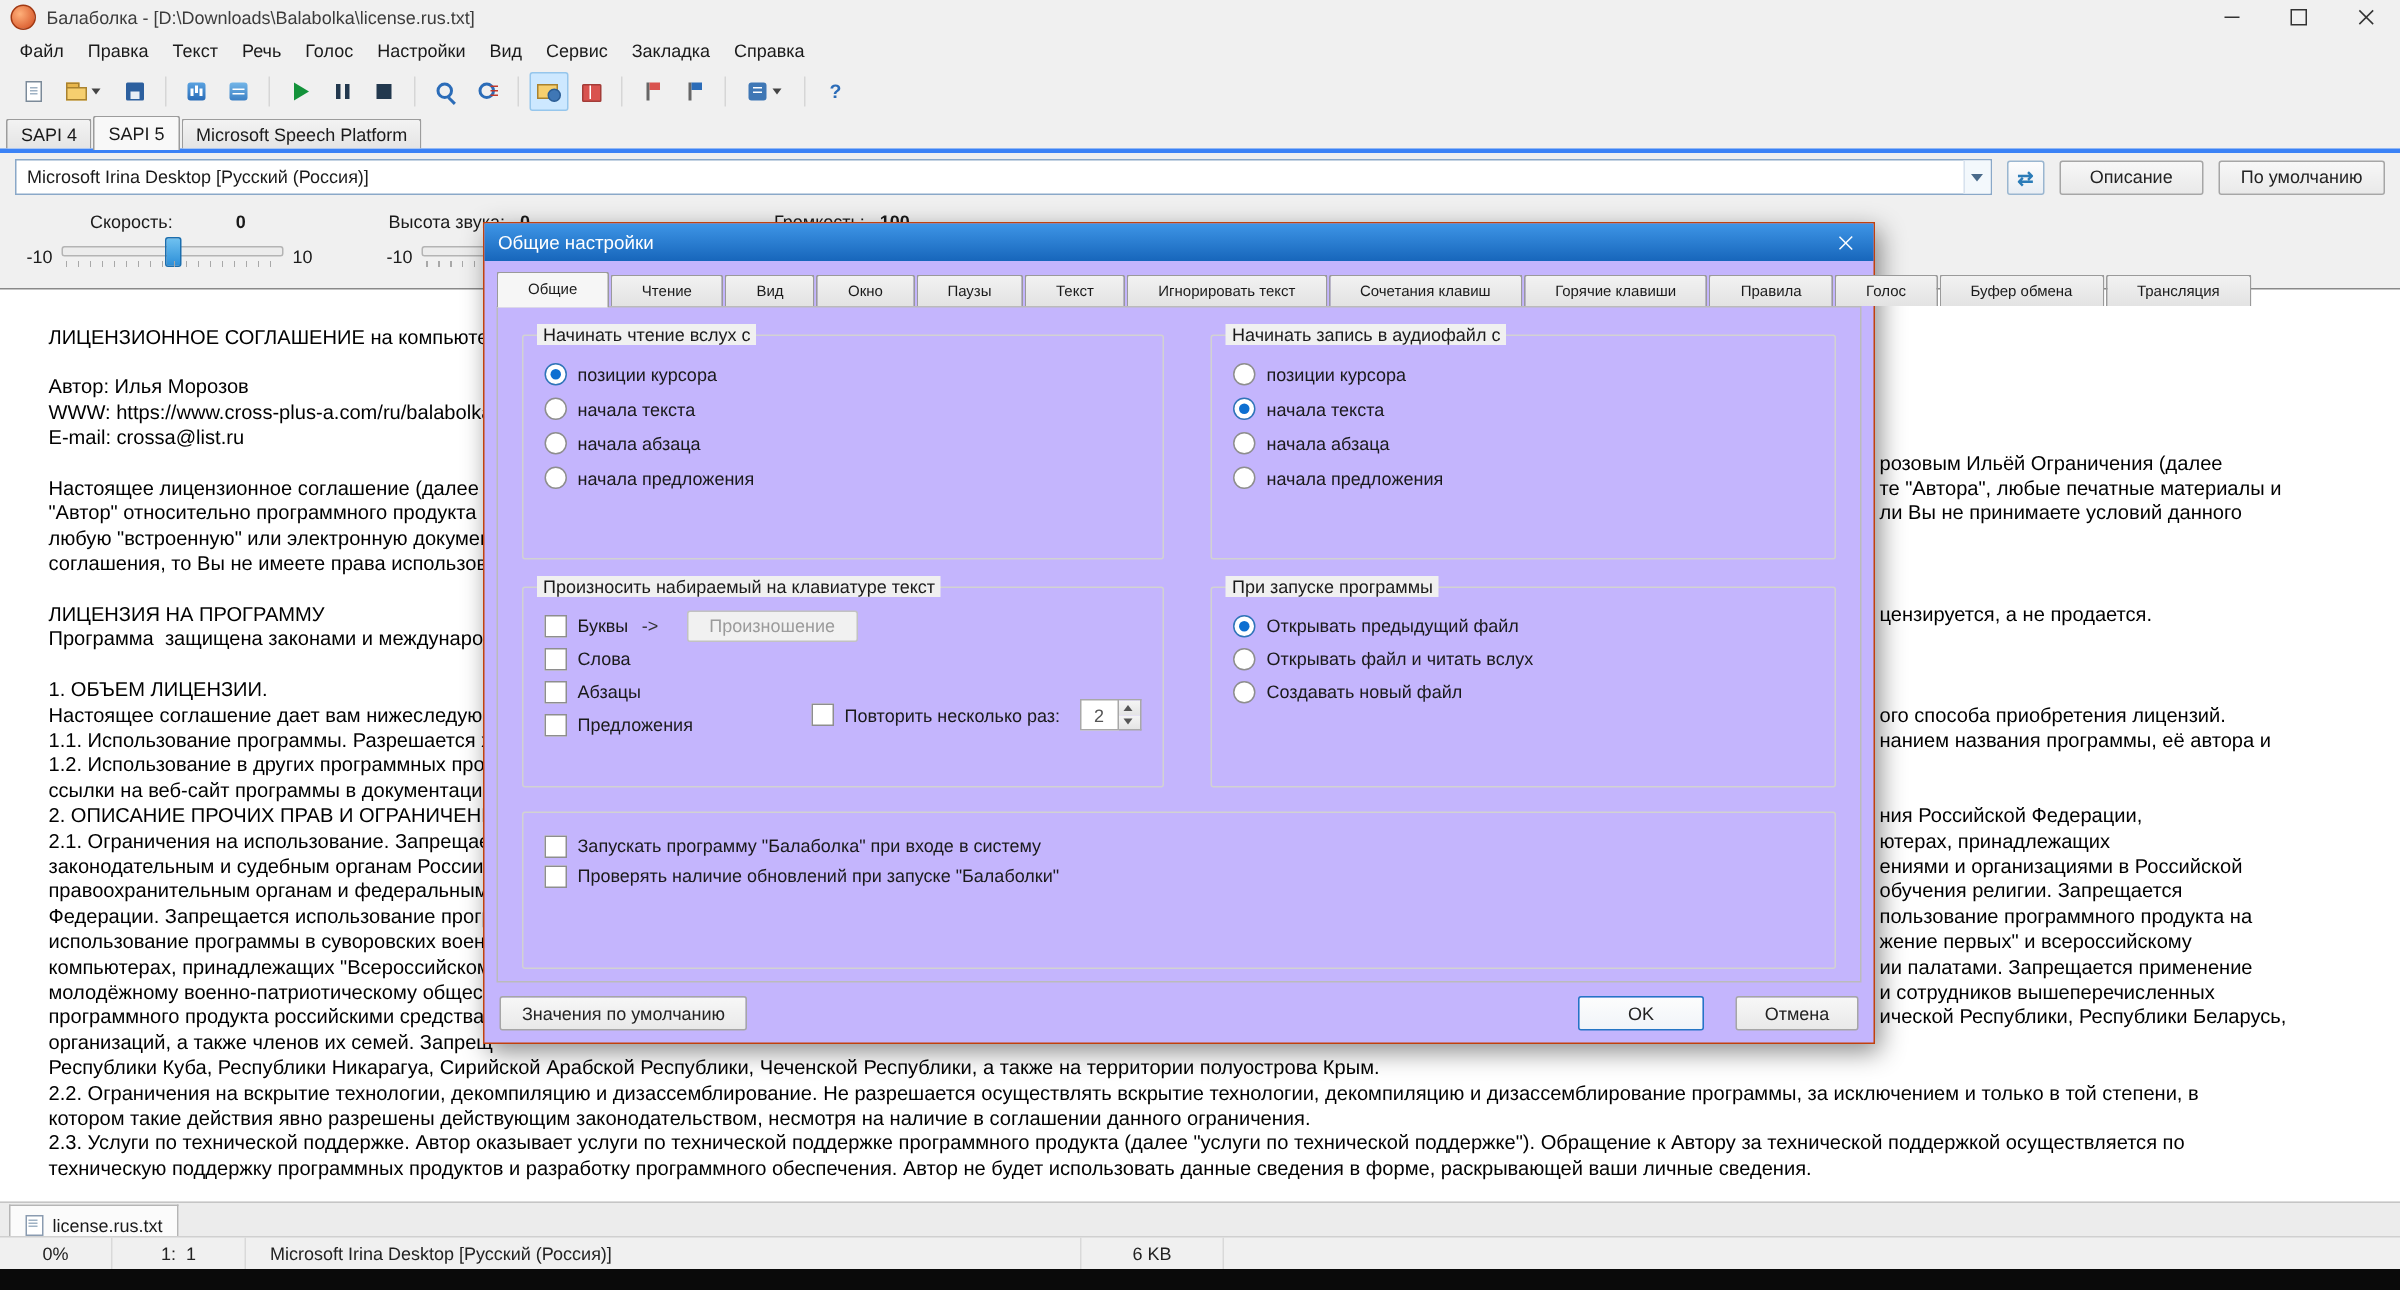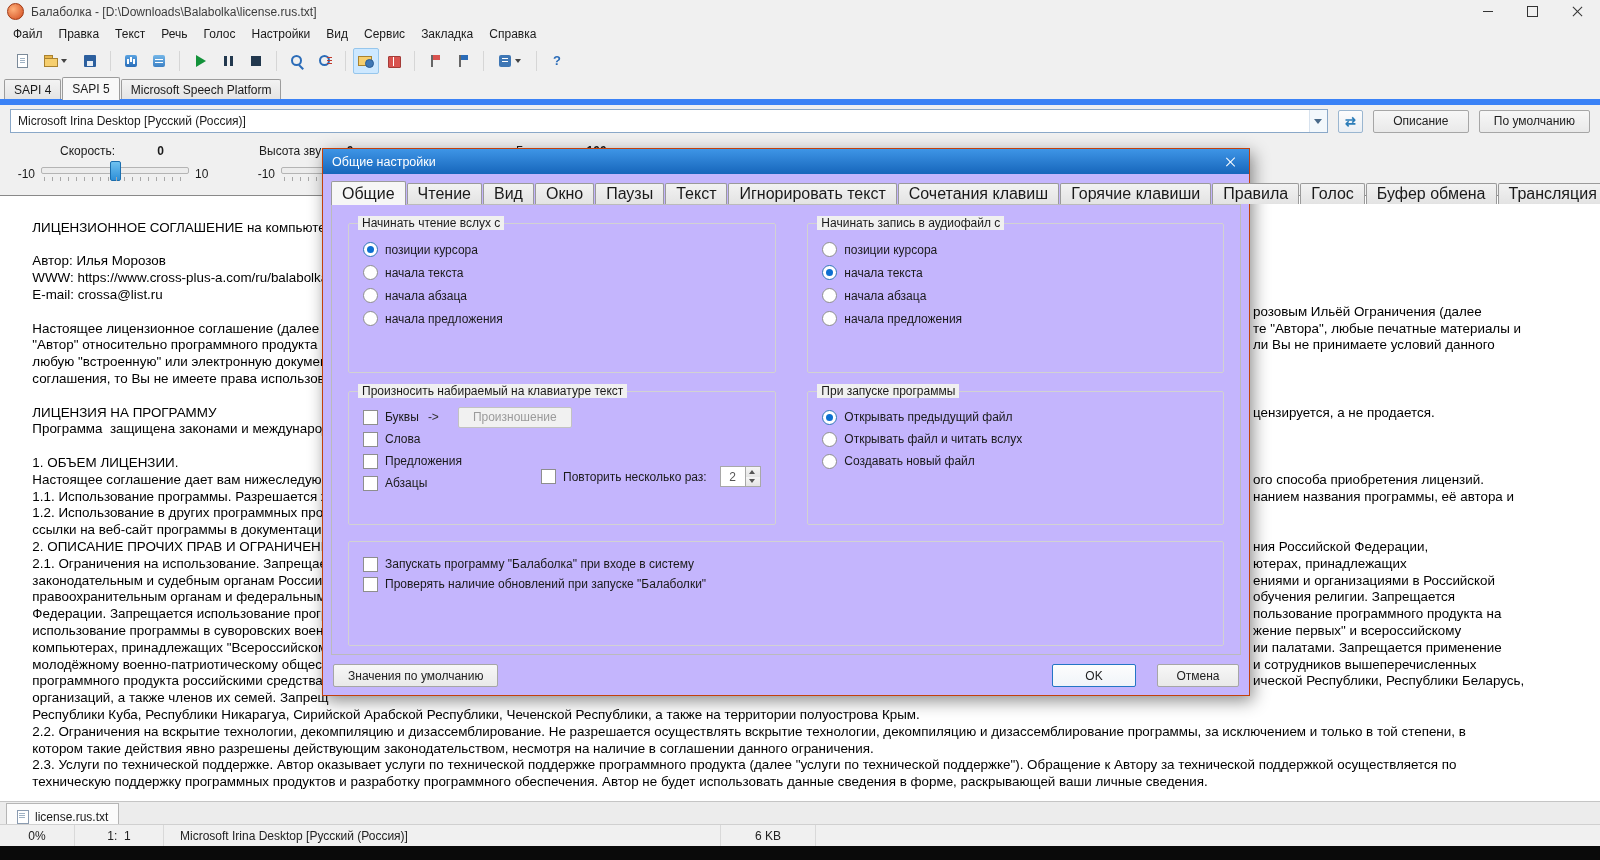--- a/index.html
+++ b/index.html
@@ -59,21 +59,21 @@
   .ic-bm1::before{content:"";position:absolute;left:4px;top:2px;width:2px;height:12px;background:#666}
   .ic-bm1::after{content:"";position:absolute;left:6px;top:2px;width:7px;height:5px;background:#d9534f}
   .ic-bm2::before{content:"";position:absolute;left:4px;top:2px;width:2px;height:12px;background:#666}
   .ic-bm2::after{content:"";position:absolute;left:6px;top:2px;width:7px;height:5px;background:#2b6cb8}
   .ic-fmt::before{content:"";position:absolute;inset:2px;background:#3f77b5;border-radius:2px}
   .ic-fmt::after{content:"";position:absolute;left:5px;top:5px;width:6px;height:1px;background:#fff;box-shadow:0 3px 0 #fff}
   .ic-help::before{content:"?";position:absolute;left:0;top:0;width:16px;height:16px;line-height:16px;text-align:center;
                    font-weight:bold;font-size:13px;color:#2b6cb8}
 
   
-  .sapi-tabs{height:23px;display:flex;align-items:flex-end;padding-left:4px;border-bottom:6px solid #3b82f6;flex:none}
+  .sapi-tabs{height:23px;display:flex;align-items:flex-end;padding-left:4px;border-bottom:3px solid #3b82f6;flex:none}
   .sapi-tab{height:19px;display:flex;align-items:center;padding:0 9px;margin-right:1px;white-space:nowrap;
             border:1px solid #9c9c9c;border-bottom:none;border-radius:2px 2px 0 0;background:linear-gradient(#f3f3f3,#e4e4e4)}
   .sapi-tab.active{height:22px;background:#f8f8f8;margin-bottom:-1px;z-index:2}
 
   
   .voice-row{height:32px;display:flex;align-items:center;padding:0 10px;gap:10px;flex:none}
   .combo{flex:1;height:22px;background:#fff;border:1px solid #8aa8c8;display:flex;align-items:center;padding-left:7px;min-width:0}
   .combo-text{white-space:nowrap;overflow:hidden}
   .combo-arrow{margin-left:auto;width:17px;height:100%;display:flex;align-items:center;justify-content:center;
                border-left:1px solid #d7e2ee;background:#f3f8fc;flex:none;position:relative}
@@ -132,21 +132,21 @@
   .dialog{position:absolute;left:322px;top:148px;width:926px;height:546px;background:#c4b5fd;z-index:10;
           border:1px solid #c2410c;box-shadow:3px 5px 16px rgba(0,0,0,.45);display:flex;flex-direction:column}
   .dlg-titlebar{height:25px;background:linear-gradient(#3e95e6,#1766bb);display:flex;align-items:center;
                 padding:0 7px 0 9px;color:#fff;flex:none}
   .dlg-title{font-size:12.5px}
   .dlg-close{margin-left:auto;width:24px;height:19px;position:relative}
   .dlg-close::before,.dlg-close::after{content:"";position:absolute;left:12px;top:4px;width:1.4px;height:12px;background:#fff}
   .dlg-close::before{transform:rotate(45deg)}
   .dlg-close::after{transform:rotate(-45deg)}
   .dlg-tabs{display:flex;align-items:flex-end;padding:7px 8px 0;flex:none;position:relative;z-index:2;white-space:nowrap}
-  .dlg-tab{height:20px;display:flex;align-items:center;padding:0 10px;margin-right:1px;font-size:16px;
+  .dlg-tab{height:20px;display:flex;align-items:center;padding:0 20px;margin-right:1px;font-size:10px;
            border:1px solid #9a9a9a;border-bottom:none;border-radius:2px 2px 0 0;background:linear-gradient(#f2f2f2,#e3e3e3)}
   .dlg-tab.active{height:23px;background:#f6f6f6;margin-bottom:-1px}
   .dlg-panel{margin:0 8px;border:1px solid #bbb;flex:1;padding:18px 16px 8px;display:flex;flex-direction:column;min-height:0}
   .dlg-row{display:flex;gap:31px}
   .group{border:1px solid #d2d2d2;border-radius:2px;position:relative;padding:14px 10px 6px 14px}
   .group-title{position:absolute;top:-8px;left:9px;background:#f0f0f0;padding:0 4px;white-space:nowrap}
   .g-left{flex:1.03}
   .g-right{flex:1}
   .row1 .group{height:128px}
   .row2{margin-top:18px}
@@ -563,25 +563,25 @@
           <span>Буквы</span>
           <span class="arrow-txt">-&gt;</span>
           <button class="btn btn-disabled">Произношение</button>
         </div>
         <div class="opt">
           <span class="checkbox"></span>
           <span>Слова</span>
         </div>
         <div class="opt">
           <span class="checkbox"></span>
-          <span>Предложения</span>
+          <span>Абзацы</span>
         </div>
         <div class="opt">
           <span class="checkbox"></span>
-          <span>Абзацы</span>
+          <span>Предложения</span>
         </div>
         <div class="repeat-row">
           <span class="checkbox"></span>
           <span>Повторить несколько раз:</span>
           <span class="spin">
             <span class="spin-val">2</span>
             <span class="spin-btns">
               <span class="spin-up"></span>
               <span class="spin-down"></span>
             </span>

